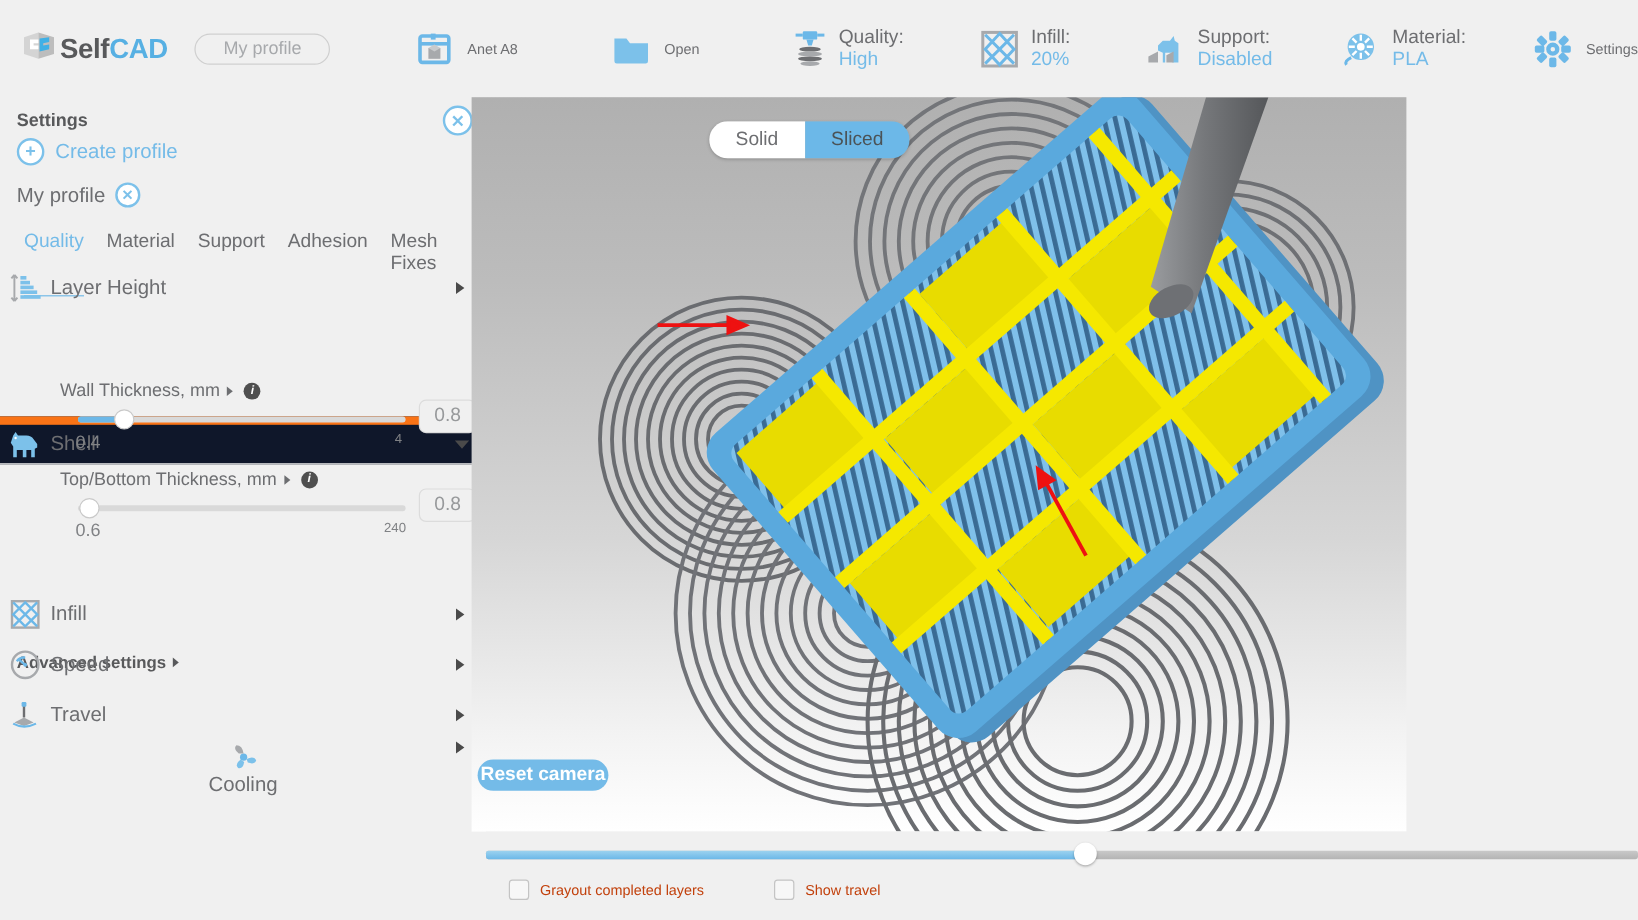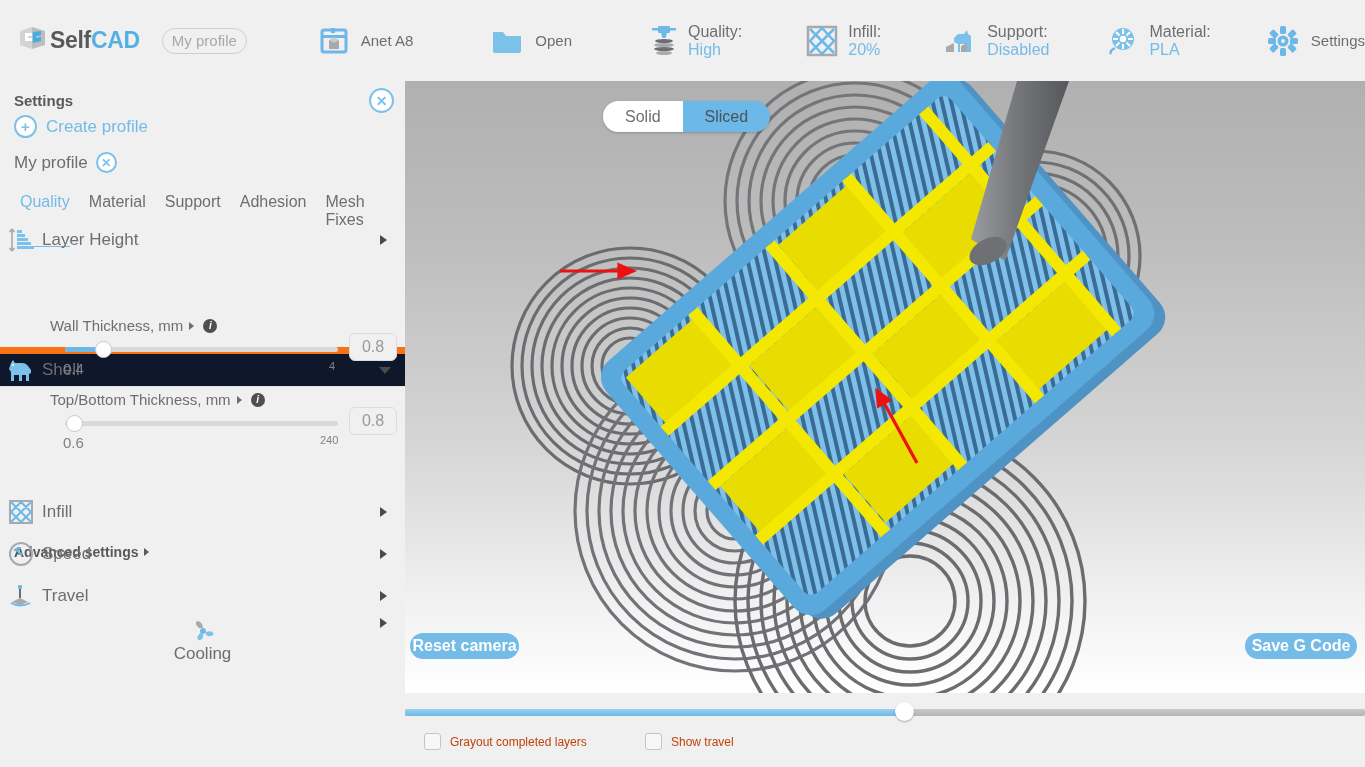--- a/index.html
+++ b/index.html
@@ -24,21 +24,21 @@
     margin-left:22px; width:140px; height:26px; border:1px solid #cfcfcf;
     border-radius:13px; background:#f0f0f0;
     display:flex; align-items:center; justify-content:center;
     font-size:15px; color:#a7a9ac;
   }
   .hdr-item { display:flex; align-items:center; cursor:pointer; }
   .hdr-icon { flex:0 0 auto; display:flex; align-items:center; justify-content:center; }
   .hdr-txt { margin-left:10px; line-height:1.12; }
   .hdr-label { font-size:16px; color:#6d6e71; white-space:nowrap; }
   .hdr-value { font-size:16px; color:#74bbe8; white-space:nowrap; }
-  .hdr-single { font-size:15px; color:#6d6e71; margin-left:12px; white-space:nowrap; }
+  .hdr-single { font-size:12px; color:#6d6e71; margin-left:12px; white-space:nowrap; }
 
   
   #sidebar {
     position:absolute; top:81px; left:0; width:405px; height:686px;
     background:#f0f0f0; overflow:hidden;
   }
   .sb-title { position:absolute; left:14px; top:11px; font-size:15px; font-weight:bold; color:#58595b; }
   .circle-btn {
     border-radius:50%; background:#fff; border:2px solid #7cc1ea;
     display:flex; align-items:center; justify-content:center;
@@ -90,21 +90,21 @@
     position:absolute; left:349px; top:16px; width:48px; height:28px;
     border:1px solid #dcdcdc; border-radius:6px; background:#f0f0f0;
     display:flex; align-items:center; justify-content:center;
     font-size:16px; color:#97999b; cursor:text;
   }
   #adv-settings { position:absolute; left:14px; top:463px; display:flex; align-items:center; cursor:pointer; }
   .adv-label { font-size:14px; font-weight:bold; color:#58595b; }
 
   
   #viewport {
-    position:absolute; left:405px; top:81px; width:960px; height:612px;
+    position:absolute; left:393px; top:81px; width:779px; height:612px;
     overflow:hidden;
     background:linear-gradient(to bottom,#b0b0b0 0%,#bcbcbc 25%,#d6d6d6 60%,#f2f2f2 86%,#ffffff 100%);
     padding-left:21px;
   }
   #view-toggle {
     position:absolute; left:198px; top:20px; height:31px; display:flex;
     border-radius:16px; overflow:hidden; box-shadow:0 1px 3px rgba(0,0,0,.22); z-index:20;
   }
   .vt-btn { padding:0 22px; display:flex; align-items:center; font-size:16px; cursor:pointer; }
   .vt-btn.off { background:#fff; color:#6d6e71; }

